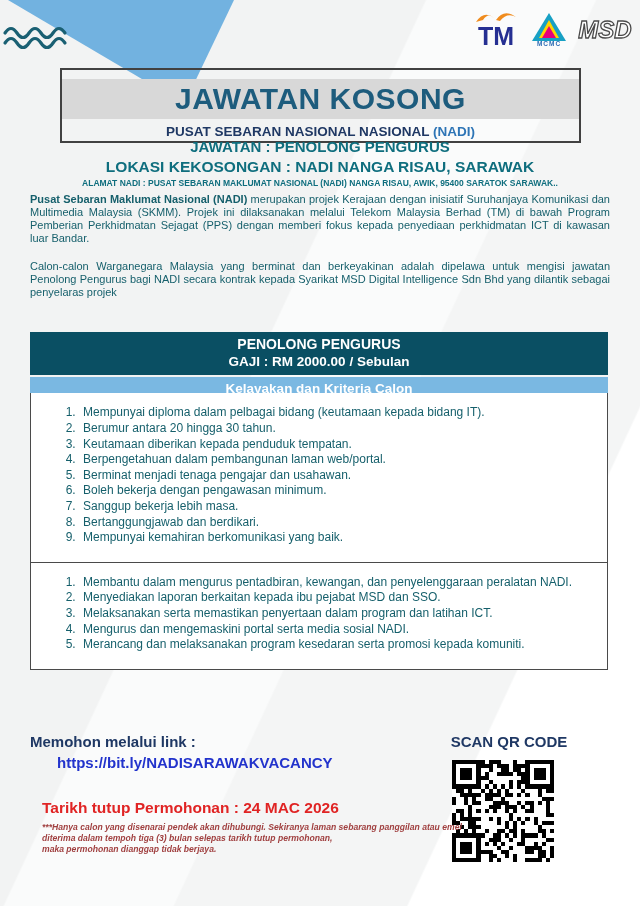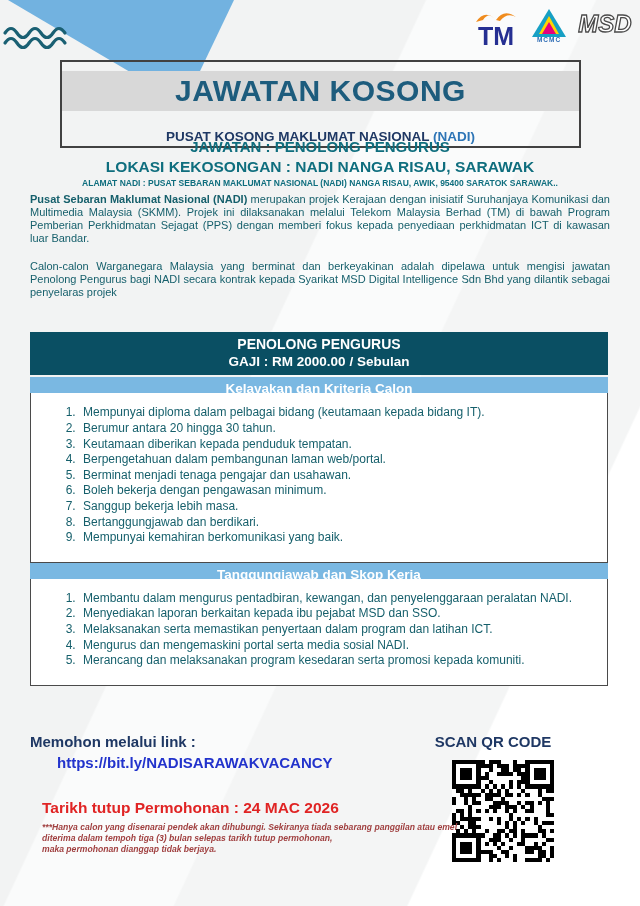--- a/index.html
+++ b/index.html
@@ -7,25 +7,25 @@
   body { font-family:"Liberation Sans", sans-serif; }
   .page {
     position:relative; width:640px; height:906px; overflow:hidden;
     background: linear-gradient(115deg, #f2f3f3 0%, #f2f3f3 40%, #fafbfb 40.2%, #fafbfb 56%, #f4f5f5 56.2%, #f4f5f5 78%, #ffffff 78.2%);
   }
   
   .tri { position:absolute; left:8px; top:0; width:226px; height:104px;
          background:#72b2e0; clip-path:polygon(0 0, 100% 0, 78% 100%); z-index:1; }
   .waves { position:absolute; left:2px; top:24px; z-index:2; }
   
-  .logos { position:absolute; top:8px; right:6px; display:flex; align-items:flex-start; gap:9px; z-index:3; }
+  .logos { position:absolute; top:8px; right:6px; display:flex; align-items:center; gap:9px; z-index:3; }
   .mcmc-wrap { display:flex; flex-direction:column; align-items:center; }
   .mcmc-label { font-size:6.5px; font-weight:bold; color:#2f6db5; letter-spacing:1px; margin-top:-2px; }
   
-  .title-box { position:absolute; left:60px; top:60px; width:521px; height:88px;
+  .title-box { position:absolute; left:60px; top:68px; width:521px; height:75px;
                border:2px solid #414141; z-index:2; background:transparent; }
   .title-bar { position:absolute; left:0; right:0; top:9px; height:40px; background:#d8d8d8;
                display:flex; align-items:center; justify-content:center; }
   .title-bar .t { font-size:30px; font-weight:bold; color:#1d5c7d; letter-spacing:.5px; }
   .subtitle { position:absolute; left:0; right:0; bottom:2px; text-align:center;
               font-size:13.5px; font-weight:bold; color:#1f3864; }
   .subtitle .nadi { color:#2e75b6; }
   
   .poslines { position:absolute; left:0; right:0; top:138px; text-align:center; z-index:2; }
   .pl1 { font-size:15px; font-weight:bold; color:#0f6e7e; line-height:1.25; }
@@ -42,21 +42,21 @@
   .spec-head .h2 { font-size:13.5px; font-weight:bold; line-height:1.25; }
   .gap2 { height:2px; }
   .sec-bar { background:#7ab8e2; color:#fff; font-size:13.5px; font-weight:bold;
              text-align:center; height:16px; line-height:23px; }
   .sec-body { background:#ffffff; border:1.5px solid #4a4a4a; border-top:none; padding:12px 16px 16px 30px; }
   .sec-body ol { list-style:decimal; padding-left:18px; }
   .sec-body li { font-size:12px; line-height:1.3; color:#155f6b; padding-left:4px; }
   
   .apply-label { position:absolute; left:30px; top:733px; font-size:15px; font-weight:bold; color:#1f3864; z-index:2; }
   .apply-link  { position:absolute; left:57px; top:754px; font-size:15px; font-weight:bold; color:#2233cc; text-decoration:none; z-index:2; }
-  .scan-label  { position:absolute; left:428px; top:733px; width:130px; text-align:center;
+  .scan-label  { position:absolute; left:444px; top:733px; width:130px; text-align:center;
                  font-size:15px; font-weight:bold; color:#1f3864; z-index:2; }
   .qr { position:absolute; left:452px; top:760px; width:102px; height:102px; z-index:2; }
   .deadline { position:absolute; left:42px; top:799px; font-size:15.5px; font-weight:bold; color:#e02424; z-index:2; }
   .notes { position:absolute; left:42px; top:822px; z-index:2; }
   .notes div { font-size:8.6px; font-weight:bold; font-style:italic; color:#a04040; line-height:1.3; }
 </style>
 </head>
 <body>
 
 <div class="page">
@@ -84,21 +84,21 @@
     <svg width="58" height="30" viewBox="0 0 58 30">
       <text x="29" y="24" text-anchor="middle" font-family="Liberation Sans, sans-serif" font-size="24" font-weight="bold" font-style="italic" fill="#ffffff" stroke="#4a4a4a" stroke-width="1.3">MSD</text>
     </svg>
   </div>
 
   <div class="title-box">
     <div class="title-bar">
       <span class="t">JAWATAN KOSONG</span>
     </div>
     <div class="subtitle">
-      <span>PUSAT KOSONG MAKLUMAT NASIONAL </span><span class="nadi">(NADI)</span>
+      <span>PUSAT SEBARAN NASIONAL NASIONAL </span><span class="nadi">(NADI)</span>
     </div>
   </div>
 
   <div class="poslines">
     <div class="pl1">JAWATAN : PENOLONG PENGURUS</div>
     <div class="pl2">LOKASI KEKOSONGAN : NADI NANGA RISAU, SARAWAK</div>
     <div class="pl3">ALAMAT NADI : PUSAT SEBARAN MAKLUMAT NASIONAL (NADI) NANGA RISAU, AWIK, 95400 SARATOK SARAWAK..</div>
   </div>
 
   <div class="intro">
@@ -119,21 +119,20 @@
         <li>Berumur antara 20 hingga 30 tahun.</li>
         <li>Keutamaan diberikan kepada penduduk tempatan.</li>
         <li>Berpengetahuan dalam pembangunan laman web/portal.</li>
         <li>Berminat menjadi tenaga pengajar dan usahawan.</li>
         <li>Boleh bekerja dengan pengawasan minimum.</li>
         <li>Sanggup bekerja lebih masa.</li>
         <li>Bertanggungjawab dan berdikari.</li>
         <li>Mempunyai kemahiran berkomunikasi yang baik.</li>
       </ol>
     </div>
-    <div class="sec-bar">Tanggungjawab dan Skop Kerja</div>
     <div class="sec-body">
       <ol>
         <li>Membantu dalam mengurus pentadbiran, kewangan, dan penyelenggaraan peralatan NADI.</li>
         <li>Menyediakan laporan berkaitan kepada ibu pejabat MSD dan SSO.</li>
         <li>Melaksanakan serta memastikan penyertaan dalam program dan latihan ICT.</li>
         <li>Mengurus dan mengemaskini portal serta media sosial NADI.</li>
         <li>Merancang dan melaksanakan program kesedaran serta promosi kepada komuniti.</li>
       </ol>
     </div>
   </div>
@@ -359,18 +358,18 @@
       <rect x="11" y="24" width="1" height="1" fill="#000"></rect>
       <rect x="15" y="24" width="1" height="1" fill="#000"></rect>
       <rect x="18" y="24" width="1" height="1" fill="#000"></rect>
       <rect x="19" y="24" width="1" height="1" fill="#000"></rect>
       <rect x="20" y="24" width="1" height="1" fill="#000"></rect>
       <rect x="21" y="24" width="1" height="1" fill="#000"></rect>
       <rect x="23" y="24" width="1" height="1" fill="#000"></rect>
     </svg>
   <div class="deadline">Tarikh tutup Permohonan : 24 MAC 2026</div>
   <div class="notes">
-    <div>***Hanya calon yang disenarai pendek akan dihubungi. Sekiranya tiada sebarang panggilan atau emel</div>
+    <div>***Hanya calon yang disenarai pendek akan dihubungi. Sekiranya laman sebarang panggilan atau emel</div>
     <div>diterima dalam tempoh  tiga (3) bulan selepas tarikh tutup permohonan,</div>
     <div>maka permohonan dianggap tidak berjaya.</div>
   </div>
 
 </div>
 
 </body></html>

